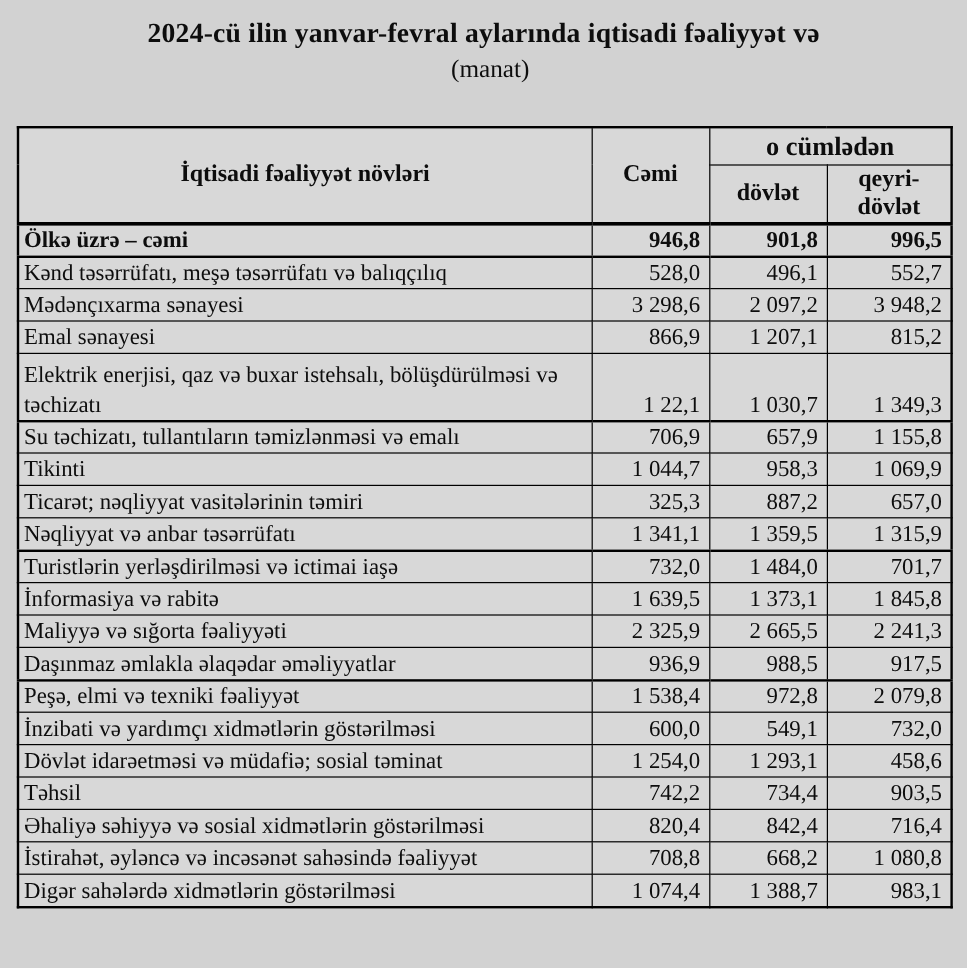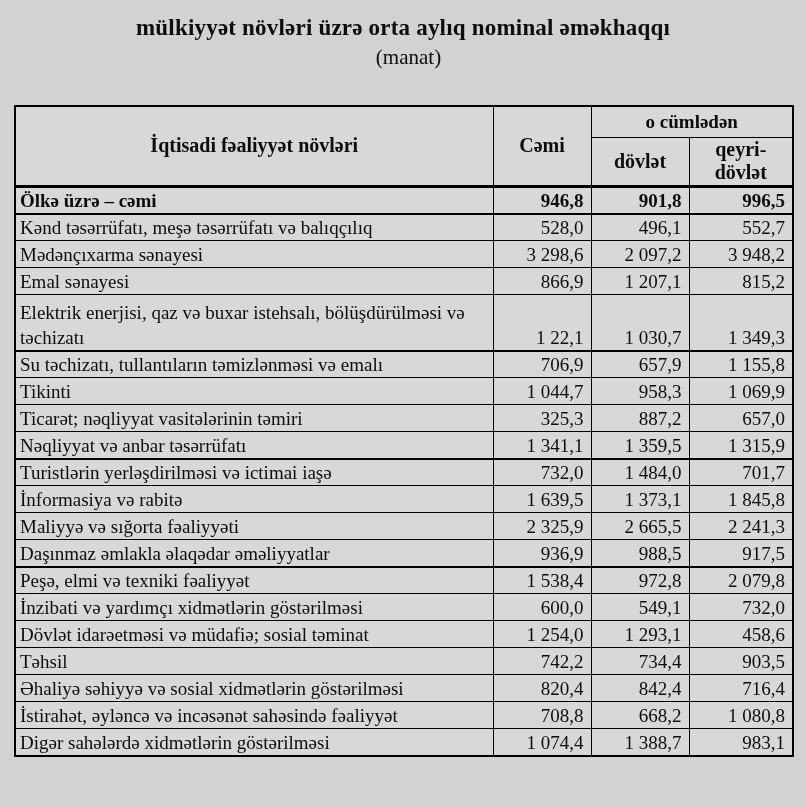--- a/index.html
+++ b/index.html
@@ -46,21 +46,21 @@
   th {
     font-size: 20px;
     font-weight: bold;
     text-align: center;
     vertical-align: middle;
     line-height: 23px;
   }
   thead tr.h-row-1 { height: 31px; }
   thead tr.h-row-2 { height: 49px; }
   .th-activity, .th-total { border-bottom: 3px solid #000; margin-top: 36px; }
-  .th-including { border-bottom: 1.5px solid #000; font-size: 19px; }
+  .th-including { border-bottom: 1.5px solid #000; font-size: 22px; }
   .th-state, .th-nonstate { border-bottom: 3px solid #000; font-size: 20px; }
   td {
     font-size: 19px;
     line-height: 25px;
     height: 27px;
     vertical-align: bottom;
   }
   .td-label {
     text-align: left;
     padding-left: 4px;
@@ -76,21 +76,21 @@
   tbody tr:nth-child(5) td { height: 56px; }
   tbody tr:nth-child(1) td,
   tbody tr:nth-child(5) td,
   tbody tr:nth-child(9) td,
   tbody tr:nth-child(13) td { border-bottom-width: 2.5px; }
 </style>
 </head>
 <body>
 
 <div class="title-block">
-  <div class="title-line">mülkiyyət növləri üzrə orta aylıq nominal əməkhaqqı</div>
+  <div class="title-line">2024-cü ilin yanvar-fevral aylarında iqtisadi fəaliyyət və</div>
   <div class="unit-line">(manat)</div>
 </div>
 
 <table class="wages">
   <colgroup>
     <col style="width:478px">
     <col style="width:98px">
     <col style="width:98px">
     <col style="width:104px">
   </colgroup>

